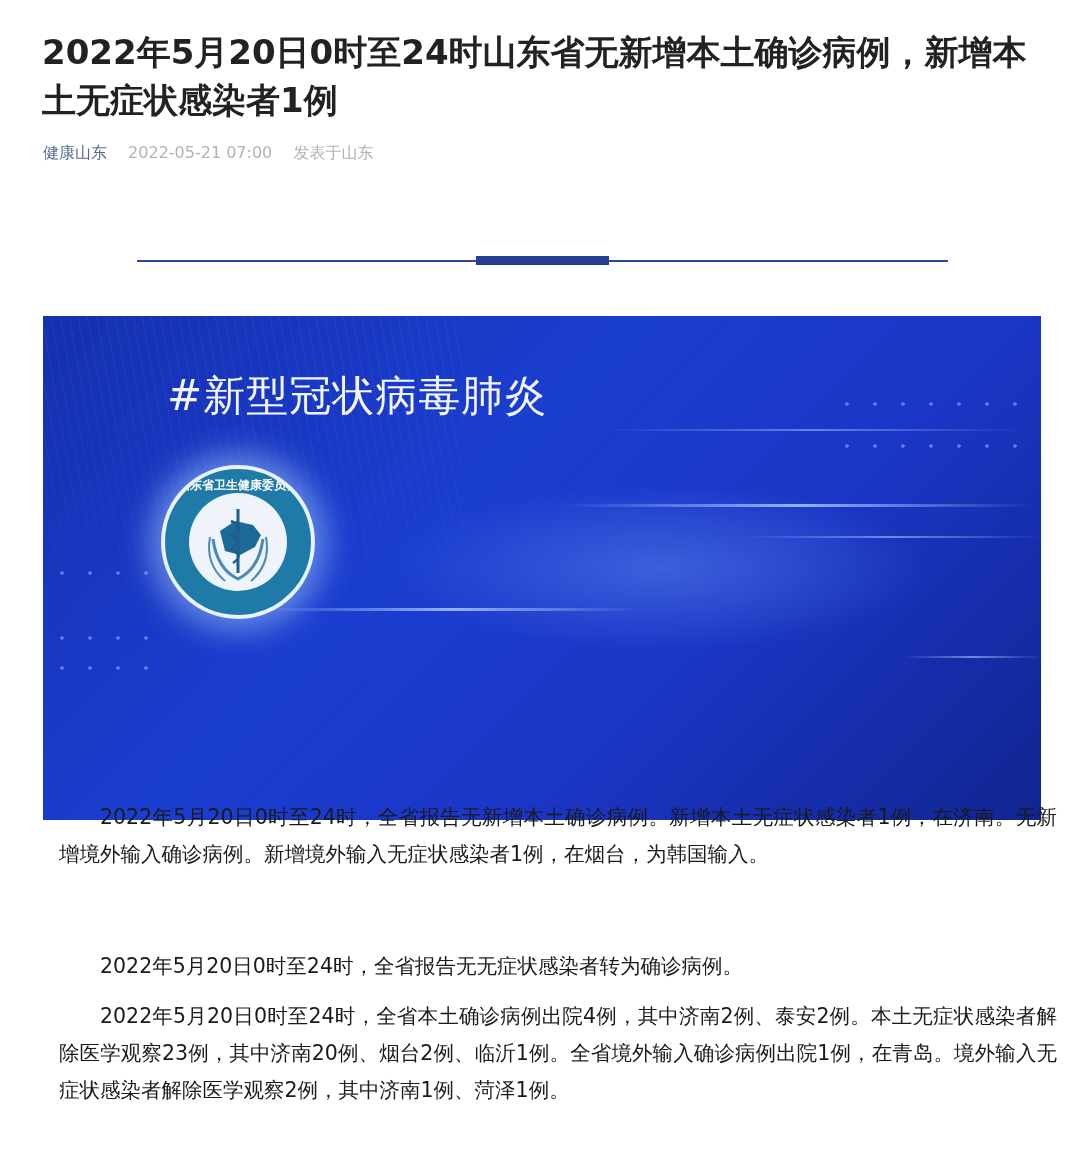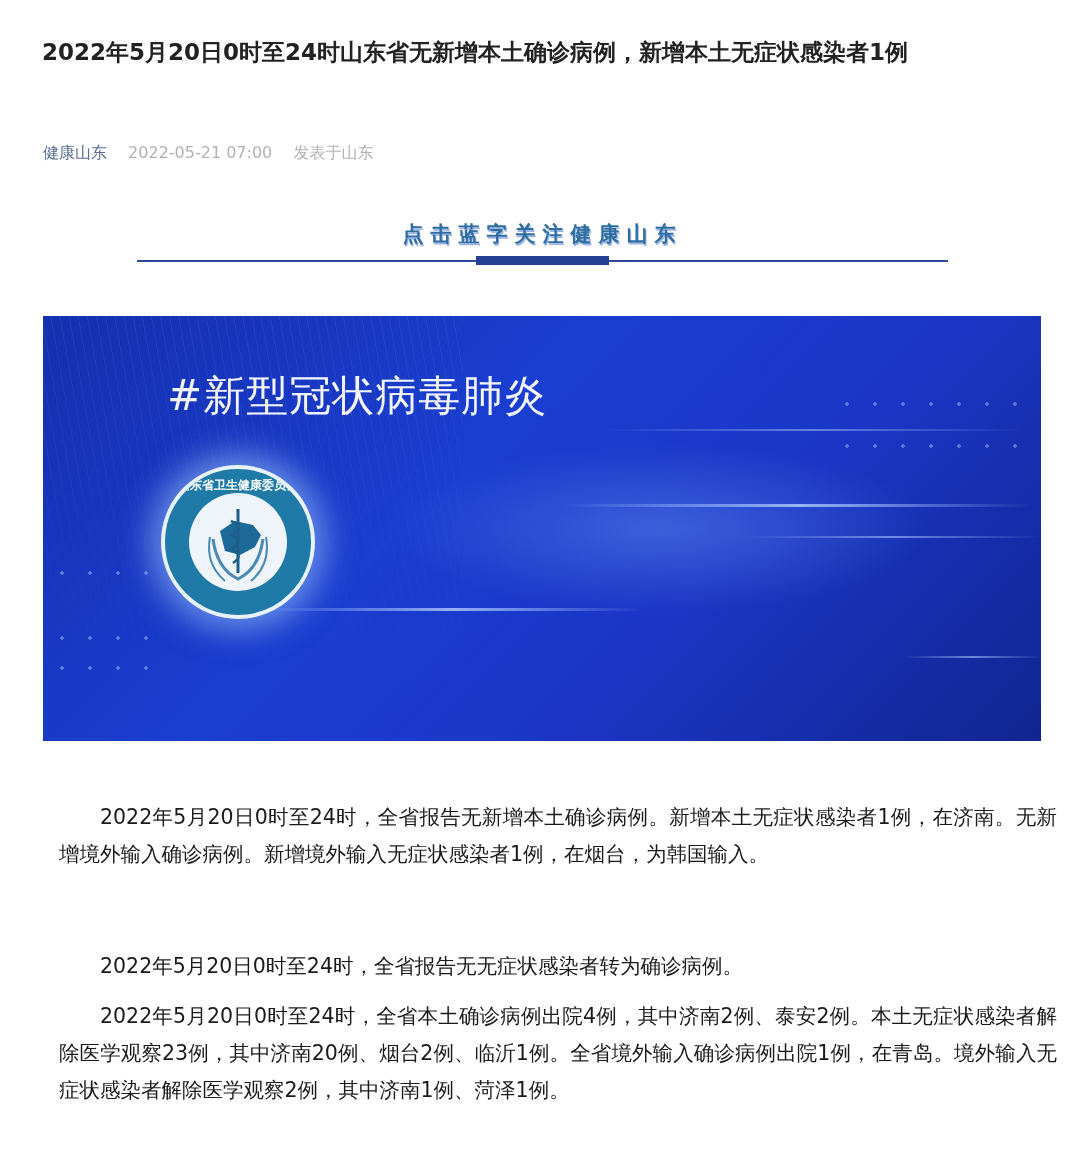--- a/index.html
+++ b/index.html
@@ -13,21 +13,21 @@
       overflow: hidden;
       position: relative;
       font-family: "DejaVu Sans", "Liberation Sans", sans-serif;
       color: #1a1a1a;
     }
     .article-title {
       position: absolute;
       left: 42px;
       top: 28px;
       width: 1000px;
-      font-size: 23px;
+      font-size: 34px;
       line-height: 48px;
       font-weight: bold;
       color: #222222;
       margin: 0;
       letter-spacing: 0px;
     }
     .meta {
       position: absolute;
       left: 43px;
       top: 138px;
@@ -80,21 +80,21 @@
       top: 44px;
       width: 133px;
       height: 9px;
       background: #243f94;
     }
     .hero {
       position: absolute;
       left: 43px;
       top: 316px;
       width: 998px;
-      height: 425px;
+      height: 504px;
       overflow: hidden;
       background:
         radial-gradient(ellipse 380px 120px at 62% 50%, rgba(120,170,255,0.35), rgba(0,0,0,0) 70%),
         linear-gradient(135deg, #1530b0 0%, #1a3ed0 40%, #1b36c6 65%, #102590 100%);
     }
     .hero-stripes {
       position: absolute;
       left: 0; top: 0; width: 420px; height: 425px;
       background: repeating-linear-gradient(80deg, rgba(255,255,255,0.06) 0px, rgba(255,255,255,0.06) 1px, rgba(0,0,0,0) 1px, rgba(0,0,0,0) 9px);
       -webkit-mask-image: linear-gradient(180deg, #000 0%, rgba(0,0,0,0.2) 70%, transparent 100%);
@@ -175,21 +175,20 @@
 
 <h1 class="article-title">2022年5月20日0时至24时山东省无新增本土确诊病例，新增本土无症状感染者1例</h1>
 
 <div class="meta">
   <span class="account">健康山东</span>
   <span class="date">2022-05-21 07:00</span>
   <span class="location">发表于山东</span>
 </div>
 
 <div class="follow-banner">
-  <div class="follow-text">点击蓝字关注健康山东</div>
   <div class="follow-line"></div>
   <div class="follow-bar"></div>
 </div>
 
 <div class="hero">
   <div class="hero-stripes"></div>
   <div class="hero-streak" style="left:560px; top:113px; width:420px; opacity:0.6;"></div>
   <div class="hero-streak" style="left:520px; top:188px; width:470px; height:3px;"></div>
   <div class="hero-streak" style="left:700px; top:220px; width:300px; opacity:0.7;"></div>
   <div class="hero-streak" style="left:220px; top:292px; width:380px; height:3px;"></div>

